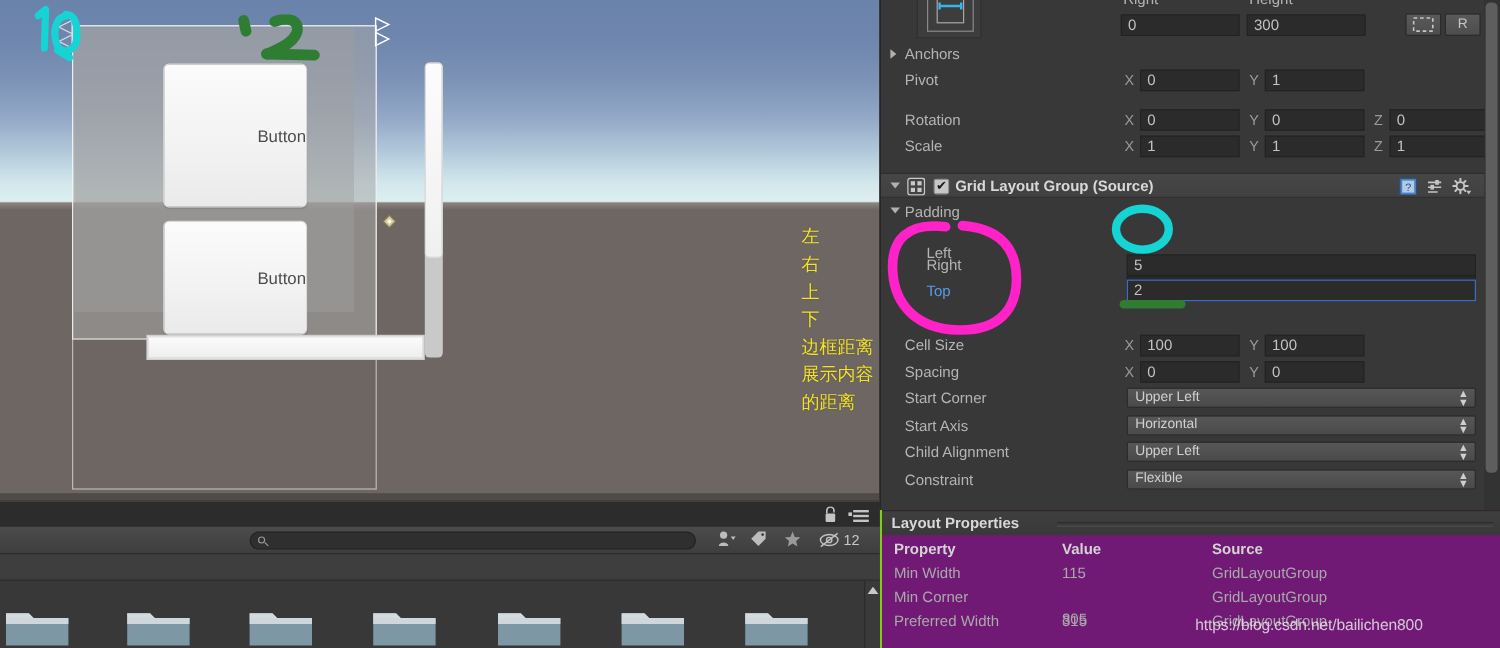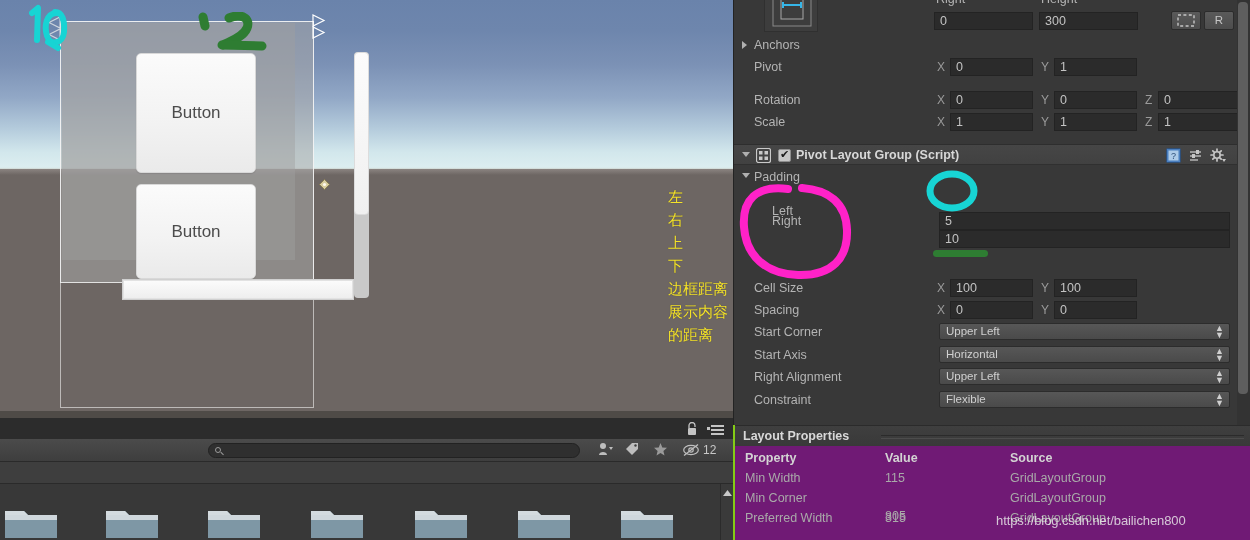--- a/index.html
+++ b/index.html
@@ -45,22 +45,22 @@
   #viewport-bg {
     position: absolute; left: 1px; top: 1px; width: 233px; height: 237px;
     background: rgba(160,160,160,0.45);
   }
   .grid-button {
     position: absolute;
     background: linear-gradient(to bottom, #fbfbfb, #f2f2f2 60%, #eaeaea);
     border: 1px solid #d8d8d8;
     border-radius: 5px;
     color: #4c4c4c;
-    font-size: 17px;
-    display: flex; align-items: center; justify-content: center;
+    font-size: 14px;
+    display: flex; align-items: center; justify-content: flex-end;
     box-shadow: 0 1px 1px rgba(0,0,0,0.10);
   }
   #grid-button-1 { left: 75px; top: 31px; width: 120px; height: 120px; }
   #grid-button-2 { left: 75px; top: 162px; width: 120px; height: 95px; }
   #pivot-gizmo {
     position: absolute; left: 182px; top: 125px; width: 11px; height: 11px;
   }
   #v-scrollbar {
     position: absolute; left: 293px; top: 30px; width: 15px; height: 246px;
     background: #c9c9c9; border-radius: 4px;
@@ -403,21 +403,21 @@
     <div id="component-header">
       <span class="foldout-arrow open" style="left:8px;top:7px;"></span>
       <svg style="position:absolute;left:22px;top:3px;" width="15" height="15" viewBox="0 0 15 15">
         <rect x="0.5" y="0.5" width="14" height="14" rx="2" fill="none" stroke="#c9c9c9" stroke-width="1.2"></rect>
         <rect x="3" y="3" width="3.5" height="3.5" fill="#c9c9c9"></rect>
         <rect x="8.5" y="3" width="3.5" height="3.5" fill="#c9c9c9"></rect>
         <rect x="3" y="8.5" width="3.5" height="3.5" fill="#c9c9c9"></rect>
         <rect x="8.5" y="8.5" width="3.5" height="3.5" fill="#c9c9c9"></rect>
       </svg>
       <span class="check" style="left:44px;top:4px;"></span>
-      <span id="component-title">Pivot Layout Group (Script)</span>
+      <span id="component-title">Grid Layout Group (Source)</span>
 
       <svg style="position:absolute;right:58px;top:3px;" width="15" height="15" viewBox="0 0 15 15">
         <rect x="0.5" y="0.5" width="14" height="14" rx="1" fill="#4b7fbf" stroke="#2e4f78"></rect>
         <rect x="2.5" y="2.5" width="10" height="10" fill="#aecbe8"></rect>
         <text x="7.5" y="11" font-size="9" fill="#2e4f78" text-anchor="middle" font-family="Liberation Sans, sans-serif">?</text>
       </svg>
       <svg style="position:absolute;right:36px;top:4px;" width="14" height="13" viewBox="0 0 14 13">
         <line x1="1" y1="3" x2="12" y2="3" stroke="#c6c6c6" stroke-width="1.3"></line>
         <line x1="1" y1="7" x2="12" y2="7" stroke="#c6c6c6" stroke-width="1.3"></line>
         <line x1="1" y1="11" x2="9" y2="11" stroke="#c6c6c6" stroke-width="1.3"></line>
@@ -448,20 +448,24 @@
     <div class="row" style="top:188px;">
       <span class="lbl sub" style="left:38px;top:12px;">Left</span>
       <span class="field" style="left:205px;top:2px;width:291px;margin-top:40px;">10</span>
     </div>
 
     <div class="row" style="top:210px;">
       <span class="lbl sub" style="left:38px;top:0;">Right</span>
       <span class="field" style="left:205px;top:2px;width:291px;">5</span>
     </div>
 
+    <div class="row" style="top:232px;">
+      <span class="lbl selected" style="left:38px;top:0;">Top</span>
+      <span class="field focused" style="left:205px;top:1px;width:291px;">2</span>
+    </div>
 
 
     <div class="row" style="top:277px;">
       <span class="lbl" style="left:20px;top:0;">Cell Size</span>
       <span class="axis" style="left:203px;top:2px;">X</span>
       <span class="field" style="left:216px;top:2px;width:83px;">100</span>
       <span class="axis" style="left:307px;top:2px;">Y</span>
       <span class="field" style="left:320px;top:2px;width:83px;">100</span>
     </div>
 
@@ -483,21 +487,21 @@
 
     <div class="row" style="top:344px;">
       <span class="lbl" style="left:20px;top:0;">Start Axis</span>
       <span class="popup" style="left:205px;top:2px;width:291px;">
         <span>Horizontal</span>
         <span class="arrows">▲<br>▼</span>
       </span>
     </div>
 
     <div class="row" style="top:366px;">
-      <span class="lbl" style="left:20px;top:0;">Right Alignment</span>
+      <span class="lbl" style="left:20px;top:0;">Child Alignment</span>
       <span class="popup" style="left:205px;top:2px;width:291px;">
         <span>Upper Left</span>
         <span class="arrows">▲<br>▼</span>
       </span>
     </div>
 
     <div class="row" style="top:389px;">
       <span class="lbl" style="left:20px;top:0;">Constraint</span>
       <span class="popup" style="left:205px;top:2px;width:291px;">
         <span>Flexible</span>

